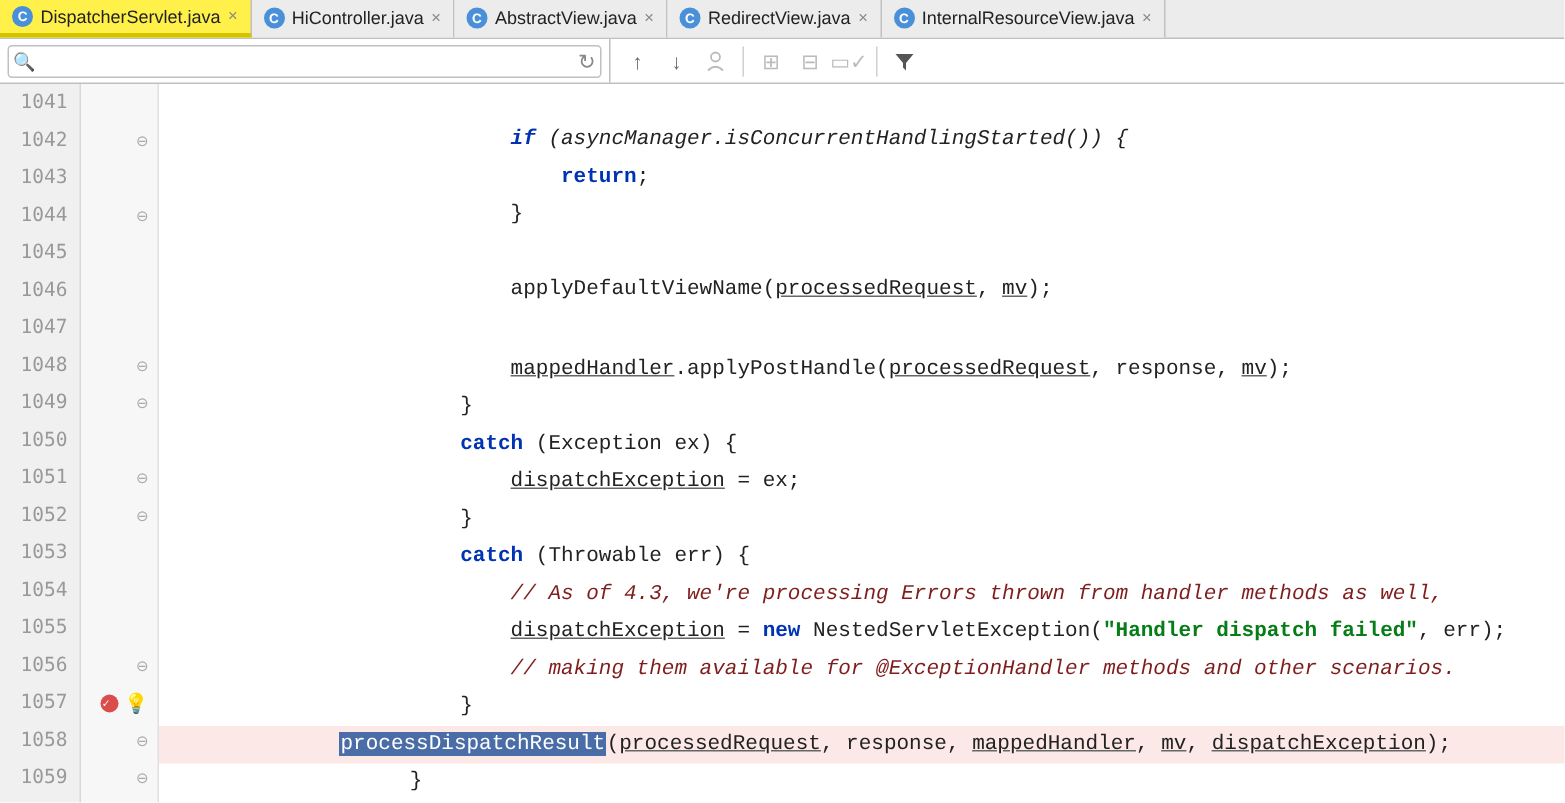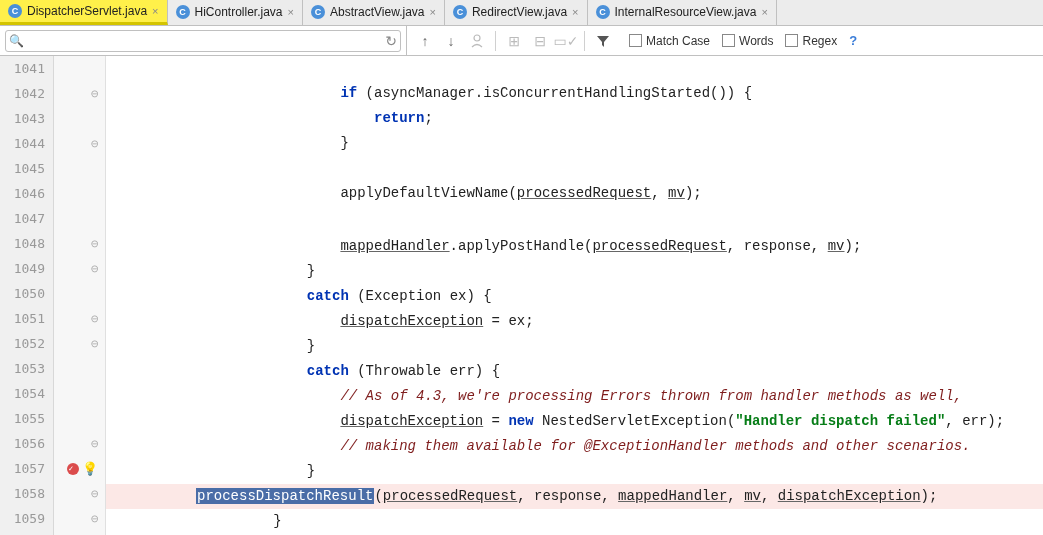--- a/index.html
+++ b/index.html
@@ -100,35 +100,20 @@
     <span class="tool-btn dim">⊞</span>
     <span class="tool-btn dim">⊟</span>
     <span class="tool-btn dim">▭✓</span>
     <span class="tool-sep"></span>
     <span class="tool-btn">
       <svg width="14" height="14" viewBox="0 0 14 14">
           <path d="M1 2 L13 2 L8 8 L8 13 L6 11 L6 8 Z" fill="#555"></path>
         </svg>
     </span>
   </div>
-  <div class="checks">
-    <label class="chk">
-        <span class="chk-box"></span>
-        <span>Match Case</span>
-      </label>
-    <label class="chk">
-        <span class="chk-box"></span>
-        <span>Words</span>
-      </label>
-    <label class="chk">
-        <span class="chk-box"></span>
-        <span>Regex</span>
-      </label>
-    <span class="help">?</span>
-  </div>
 </div>
 
 <div class="editor">
   <div class="gutter" id="gutter">
       <div class="gutter-line">1041</div>
       <div class="gutter-line">1042</div>
       <div class="gutter-line">1043</div>
       <div class="gutter-line">1044</div>
       <div class="gutter-line">1045</div>
       <div class="gutter-line">1046</div>
@@ -186,32 +171,32 @@
       </div>
       <div class="mark-row">
         <span class="fold">⊖</span>
       </div>
       <div class="mark-row">
         <span class="fold">⊖</span>
       </div>
     </div>
   <div class="code" id="code">
       <div class="code-line" style="padding-left: 100px;"></div>
-      <div class="code-line" style="padding-left: 234.4px;"><span class="kw">if </span><span>(asyncManager.isConcurrentHandlingStarted()) {</span></div>
+      <div class="code-line" style="padding-left: 234.4px; font-style: italic;"><span class="kw">if </span><span>(asyncManager.isConcurrentHandlingStarted()) {</span></div>
       <div class="code-line" style="padding-left: 268px;"><span class="kw">return</span><span>;</span></div>
       <div class="code-line" style="padding-left: 234.4px;"><span>}</span></div>
       <div class="code-line" style="padding-left: 100px;"></div>
       <div class="code-line" style="padding-left: 234.4px;"><span>applyDefaultViewName(</span><span class="under">processedRequest</span><span>, </span><span class="under">mv</span><span>);</span></div>
       <div class="code-line" style="padding-left: 234.4px; margin-top: 28px;"><span class="under">mappedHandler</span><span>.applyPostHandle(</span><span class="under">processedRequest</span><span>, response, </span><span class="under">mv</span><span>);</span></div>
       <div class="code-line" style="padding-left: 200.8px;"><span>}</span></div>
       <div class="code-line" style="padding-left: 200.8px;"><span class="kw">catch </span><span>(Exception ex) {</span></div>
       <div class="code-line" style="padding-left: 234.4px;"><span class="under">dispatchException</span><span> = ex;</span></div>
       <div class="code-line" style="padding-left: 200.8px;"><span>}</span></div>
       <div class="code-line" style="padding-left: 200.8px;"><span class="kw">catch </span><span>(Throwable err) {</span></div>
       <div class="code-line" style="padding-left: 234.4px;"><span class="cm">// As of 4.3, we're processing Errors thrown from handler methods as well,</span></div>
       <div class="code-line" style="padding-left: 234.4px;"><span class="under">dispatchException</span><span> = </span><span class="kw">new </span><span>NestedServletException(</span><span class="str">"Handler dispatch failed"</span><span>, err);</span></div>
       <div class="code-line" style="padding-left: 234.4px;"><span class="cm">// making them available for @ExceptionHandler methods and other scenarios.</span></div>
       <div class="code-line" style="padding-left: 200.8px;"><span>}</span></div>
-      <div class="code-line hl" style="padding-left: 90px;"><span class="selhl">processDispatchResult</span><span>(</span><span class="under">processedRequest</span><span>, response, </span><span class="under">mappedHandler</span><span>, </span><span class="under">mv</span><span>, </span><span class="under">dispatchException</span><span>);</span></div>
+      <div class="code-line hl" style="padding-left: 120px;"><span class="selhl">processDispatchResult</span><span>(</span><span class="under">processedRequest</span><span>, response, </span><span class="under">mappedHandler</span><span>, </span><span class="under">mv</span><span>, </span><span class="under">dispatchException</span><span>);</span></div>
       <div class="code-line" style="padding-left: 167.2px;"><span>}</span></div>
       <div class="code-line" style="padding-left: 167.2px;"><span class="kw">catch </span><span>(Exception ex) {</span></div>
     </div>
 </div>
 
 </body></html>

